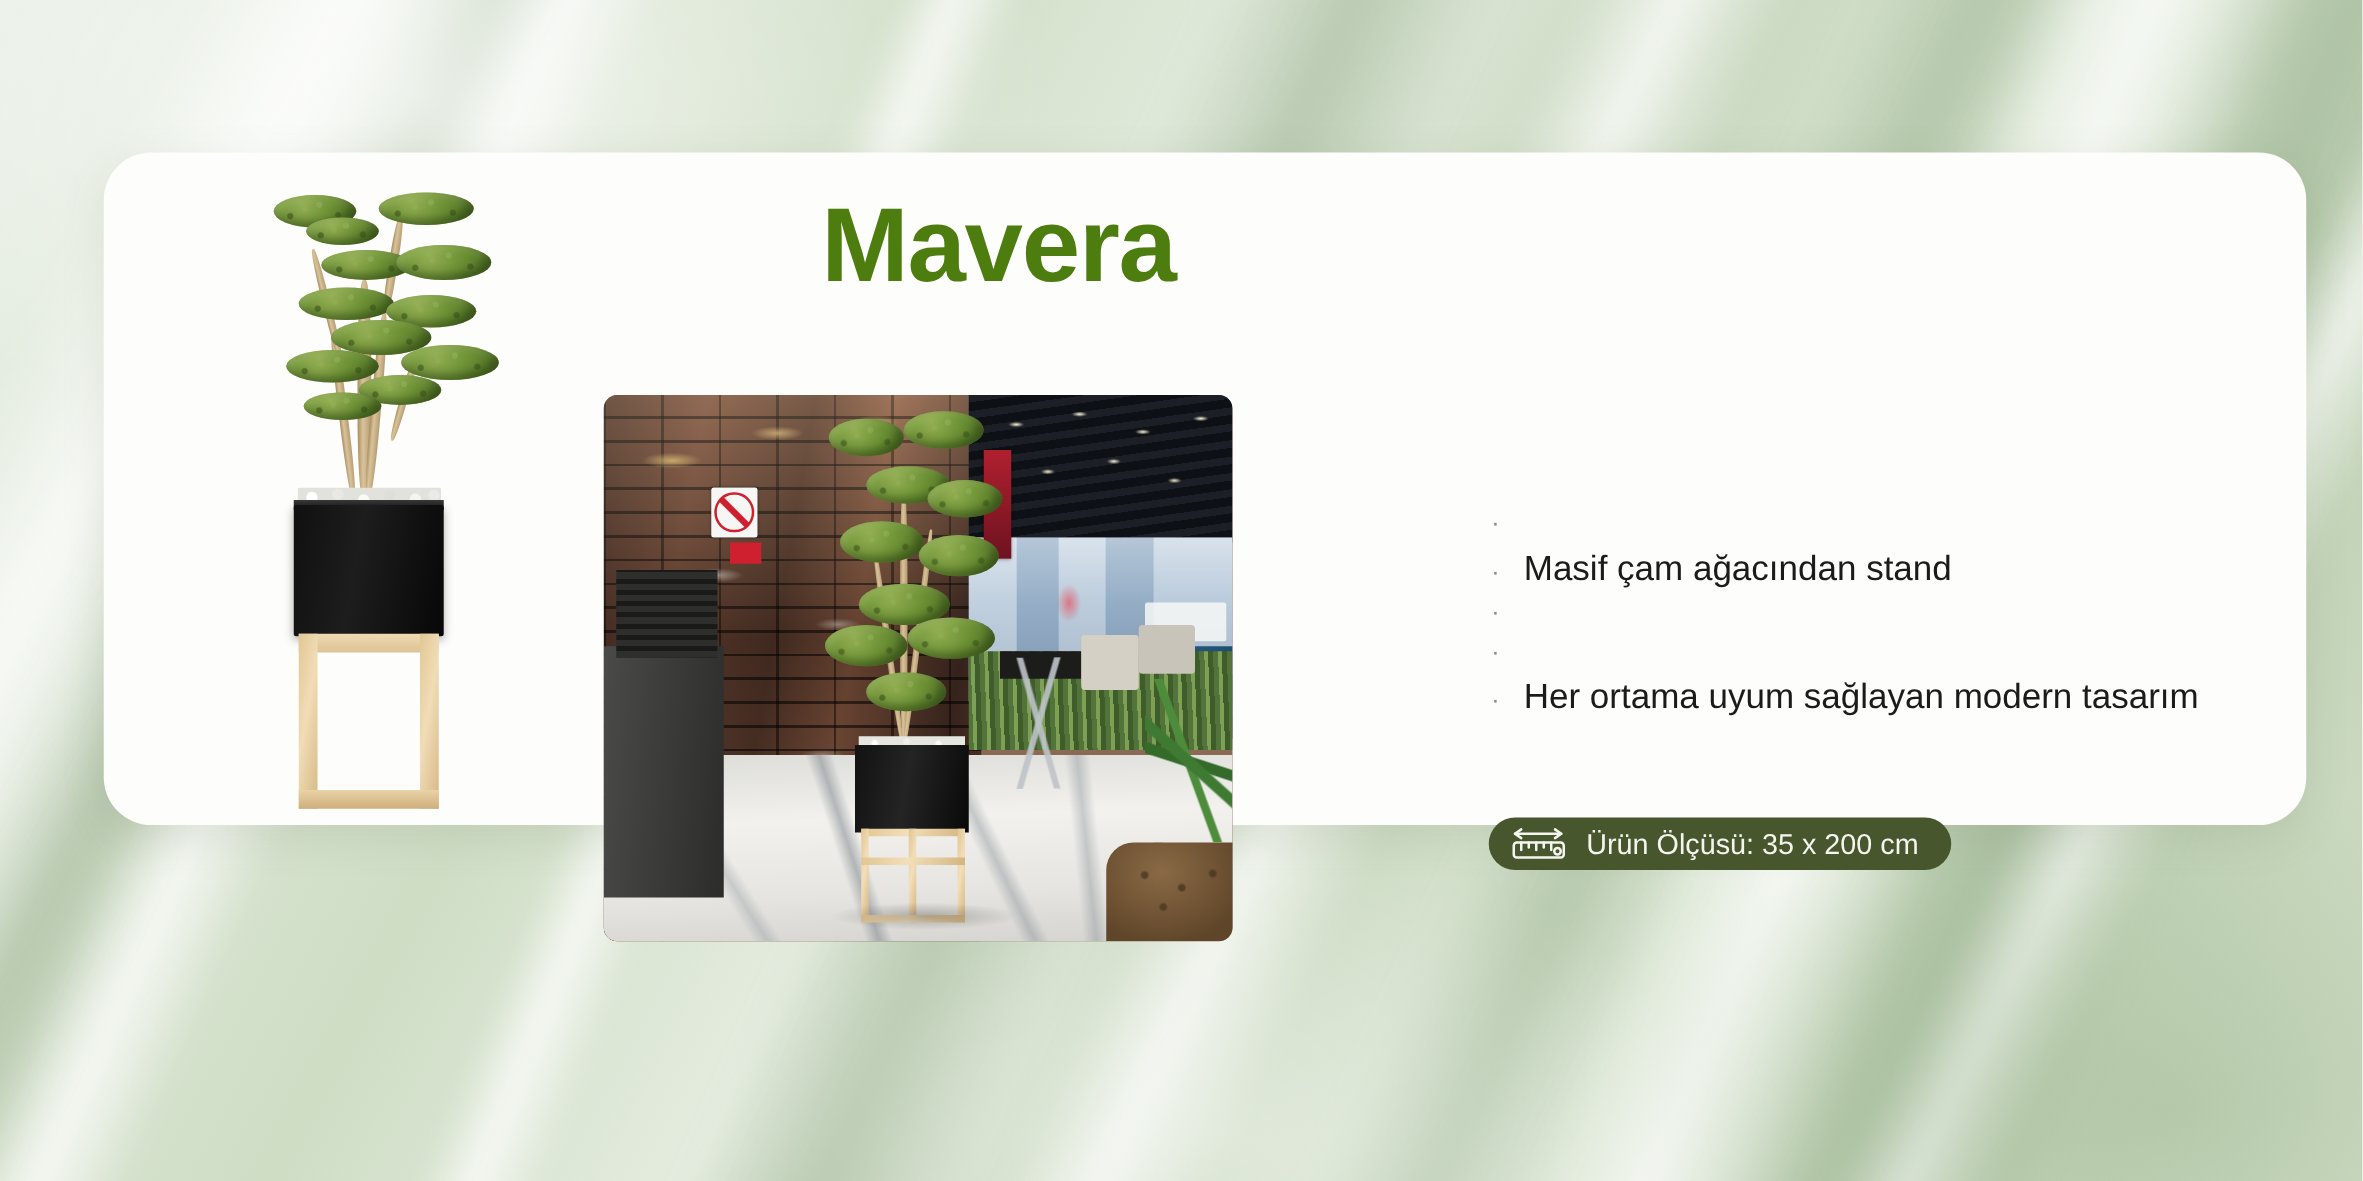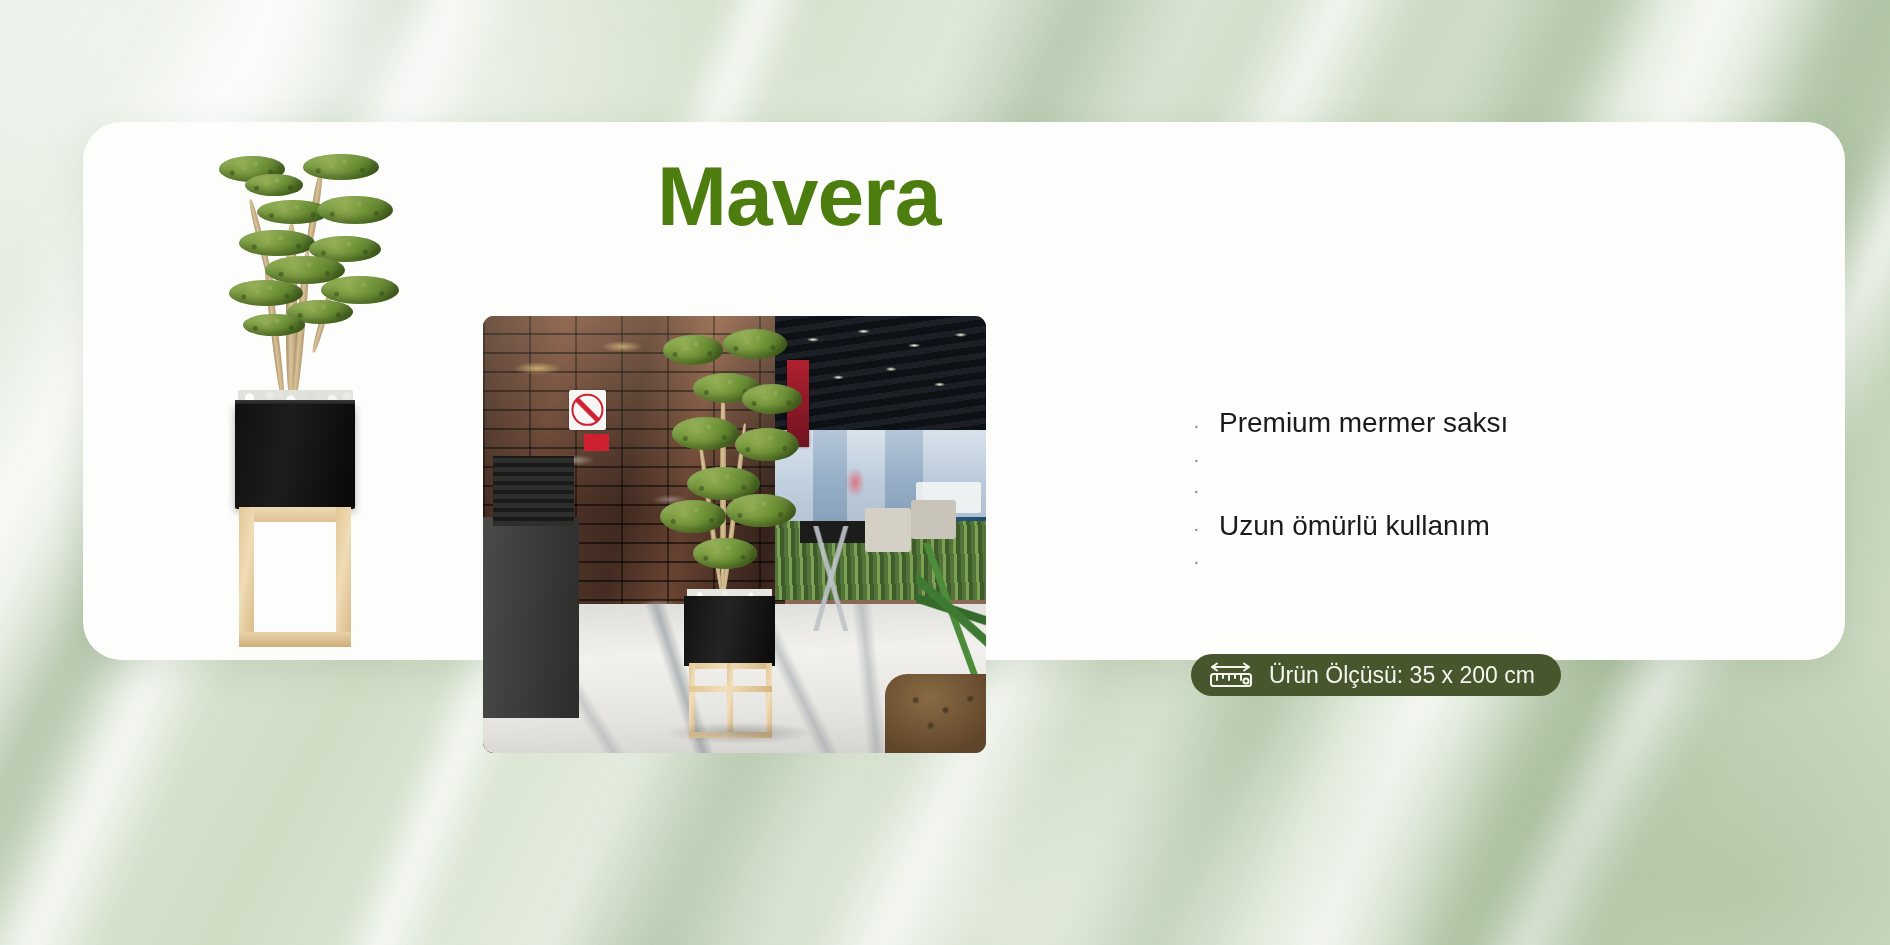--- a/index.html
+++ b/index.html
@@ -416,34 +416,34 @@
         <i class="lv" style="left:46%; top:0;"></i>
         <i class="lh" style="left:0; top:30%;"></i>
         <i class="lh" style="left:0; bottom:0;"></i>
       </div>
       <div class="ph ph-shadow"></div>
     </div>
 
     <div id="features">
       <div class="feat">
         <span class="dot">·</span>
-        <span>Premium mermer saksı</span>
       </div>
       <div class="feat">
         <span class="dot">·</span>
+        <span>Masif çam ağacından stand</span>
       </div>
       <div class="feat">
         <span class="dot">·</span>
       </div>
       <div class="feat">
         <span class="dot">·</span>
-        <span>Uzun ömürlü kullanım</span>
       </div>
       <div class="feat">
         <span class="dot">·</span>
+        <span>Her ortama uyum sağlayan modern tasarım</span>
       </div>
     </div>
 
     <div id="size-badge">
       <svg class="ruler-icon" viewBox="0 0 48 30">
         <g fill="none" stroke="#F4F5EF" stroke-width="2" stroke-linecap="round" stroke-linejoin="round">
           <line x1="5" y1="7" x2="42" y2="7"></line>
           <polyline points="10,3.5 5,7 10,10.5"></polyline>
           <polyline points="37,3.5 42,7 37,10.5"></polyline>
           <rect x="4" y="14" width="40" height="12" rx="2.5"></rect>

